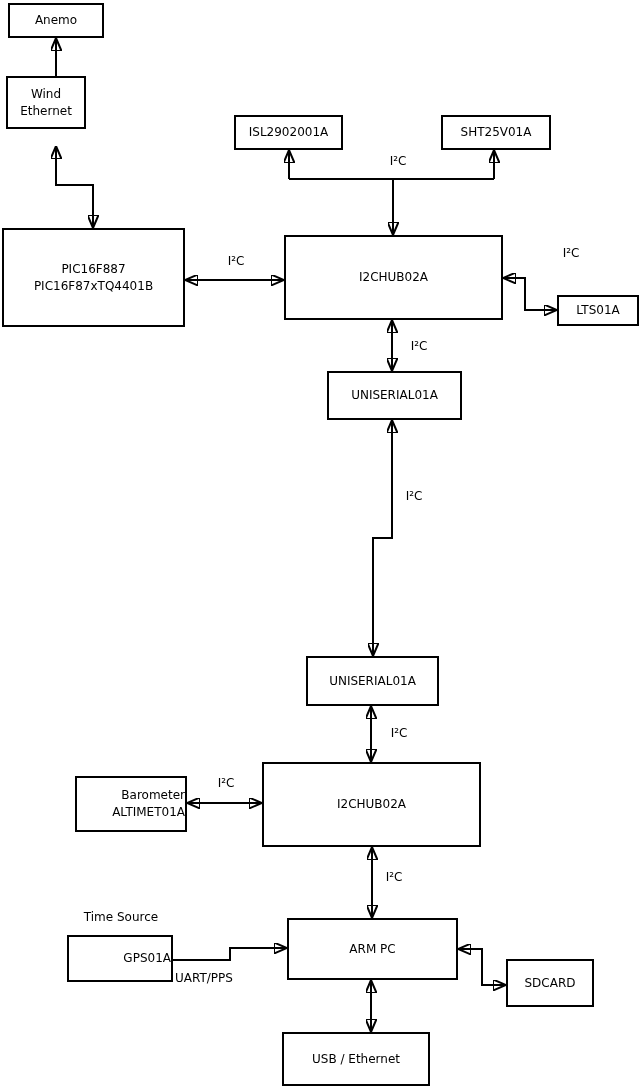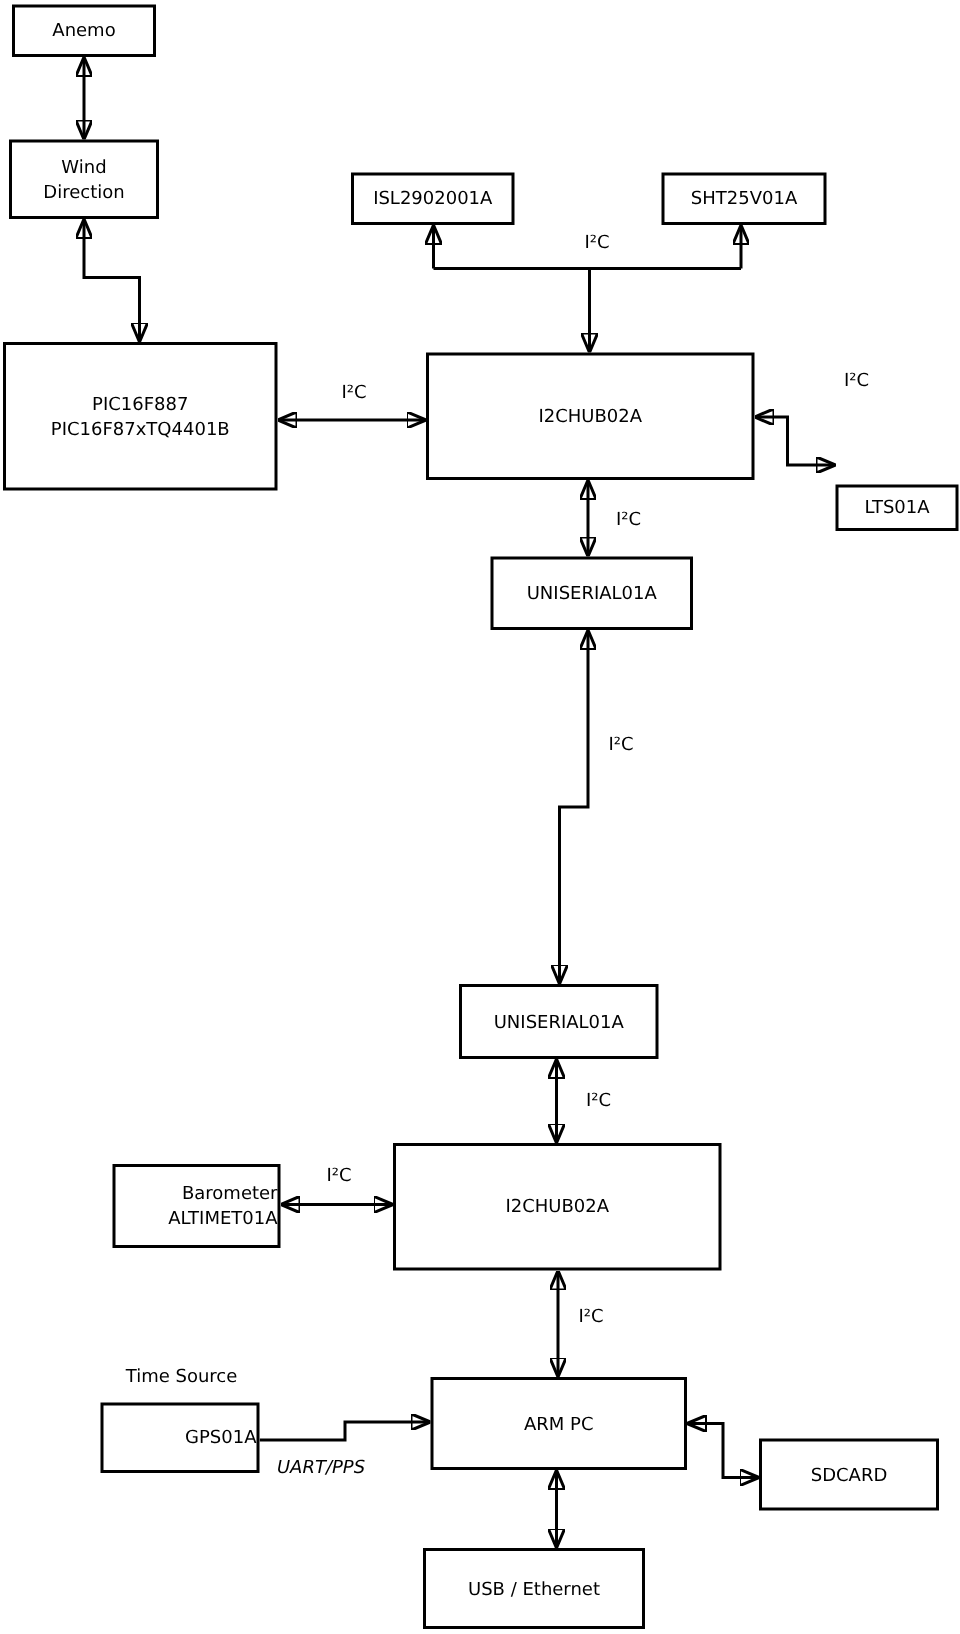--- a/index.html
+++ b/index.html
@@ -78,43 +78,43 @@
     <path d="M372 848 L372 917" marker-start="url(#ah)" marker-end="url(#ah)"></path>
     <path d="M173 960 L230 960 L230 948 L286 948" marker-end="url(#ah)"></path>
     <path d="M459 949 L482 949 L482 985 L505 985" marker-start="url(#ah)" marker-end="url(#ah)"></path>
     <path d="M371 981 L371 1031" marker-start="url(#ah)" marker-end="url(#ah)"></path>
   </svg>
 
   <div class="box" style="left:8px; top:3px; width:96px; height:35px;">
     <div>Anemo</div>
   </div>
 
-  <div class="box" style="left:6px; top:93px; width:100px; height:53px;">
+  <div class="box" style="left:6px; top:76px; width:80px; height:53px;">
     <div>Wind</div>
-    <div>Direction</div>
+    <div>Ethernet</div>
   </div>
 
   <div class="box" style="left:2px; top:228px; width:183px; height:99px;">
     <div>PIC16F887</div>
     <div>PIC16F87xTQ4401B</div>
   </div>
 
   <div class="box" style="left:234px; top:115px; width:109px; height:35px;">
     <div>ISL2902001A</div>
   </div>
 
   <div class="box" style="left:441px; top:115px; width:110px; height:35px;justify-content:center;">
     <div>SHT25V01A</div>
   </div>
 
   <div class="box" style="left:284px; top:235px; width:219px; height:85px;">
     <div>I2CHUB02A</div>
   </div>
 
-  <div class="box" style="left:557px; top:295px; width:82px; height:31px;margin-top:28px;">
+  <div class="box" style="left:557px; top:295px; width:82px; height:31px;">
     <div>LTS01A</div>
   </div>
 
   <div class="box" style="left:327px; top:371px; width:135px; height:49px;">
     <div>UNISERIAL01A</div>
   </div>
 
   <div class="box" style="left:306px; top:656px; width:133px; height:50px;">
     <div>UNISERIAL01A</div>
   </div>
@@ -129,32 +129,32 @@
   </div>
 
   <div class="box" style="left:67px; top:935px; width:106px; height:47px;align-items:flex-end;">
     <div>GPS01A</div>
   </div>
 
   <div class="box" style="left:287px; top:918px; width:171px; height:62px;">
     <div>ARM PC</div>
   </div>
 
-  <div class="box" style="left:506px; top:959px; width:120px; height:48px;">
+  <div class="box" style="left:506px; top:959px; width:88px; height:48px;">
     <div>SDCARD</div>
   </div>
 
   <div class="box" style="left:282px; top:1032px; width:148px; height:54px;">
     <div>USB / Ethernet</div>
   </div>
 
   <span class="flabel" style="left:398px; top:161px;">I²C</span>
   <span class="flabel" style="left:236px; top:261px;">I²C</span>
   <span class="flabel" style="left:571px; top:253px;">I²C</span>
   <span class="flabel" style="left:419px; top:346px;">I²C</span>
   <span class="flabel" style="left:414px; top:496px;">I²C</span>
   <span class="flabel" style="left:399px; top:733px;">I²C</span>
   <span class="flabel" style="left:226px; top:783px;">I²C</span>
   <span class="flabel" style="left:394px; top:877px;">I²C</span>
   <span class="flabel" style="left:121px; top:917px;">Time Source</span>
-  <span class="flabel" style="left:214px; top:978px;font-style:italic;">UART/PPS</span>
+  <span class="flabel" style="left:204px; top:978px;">UART/PPS</span>
 
 </div>
 
 </body></html>

